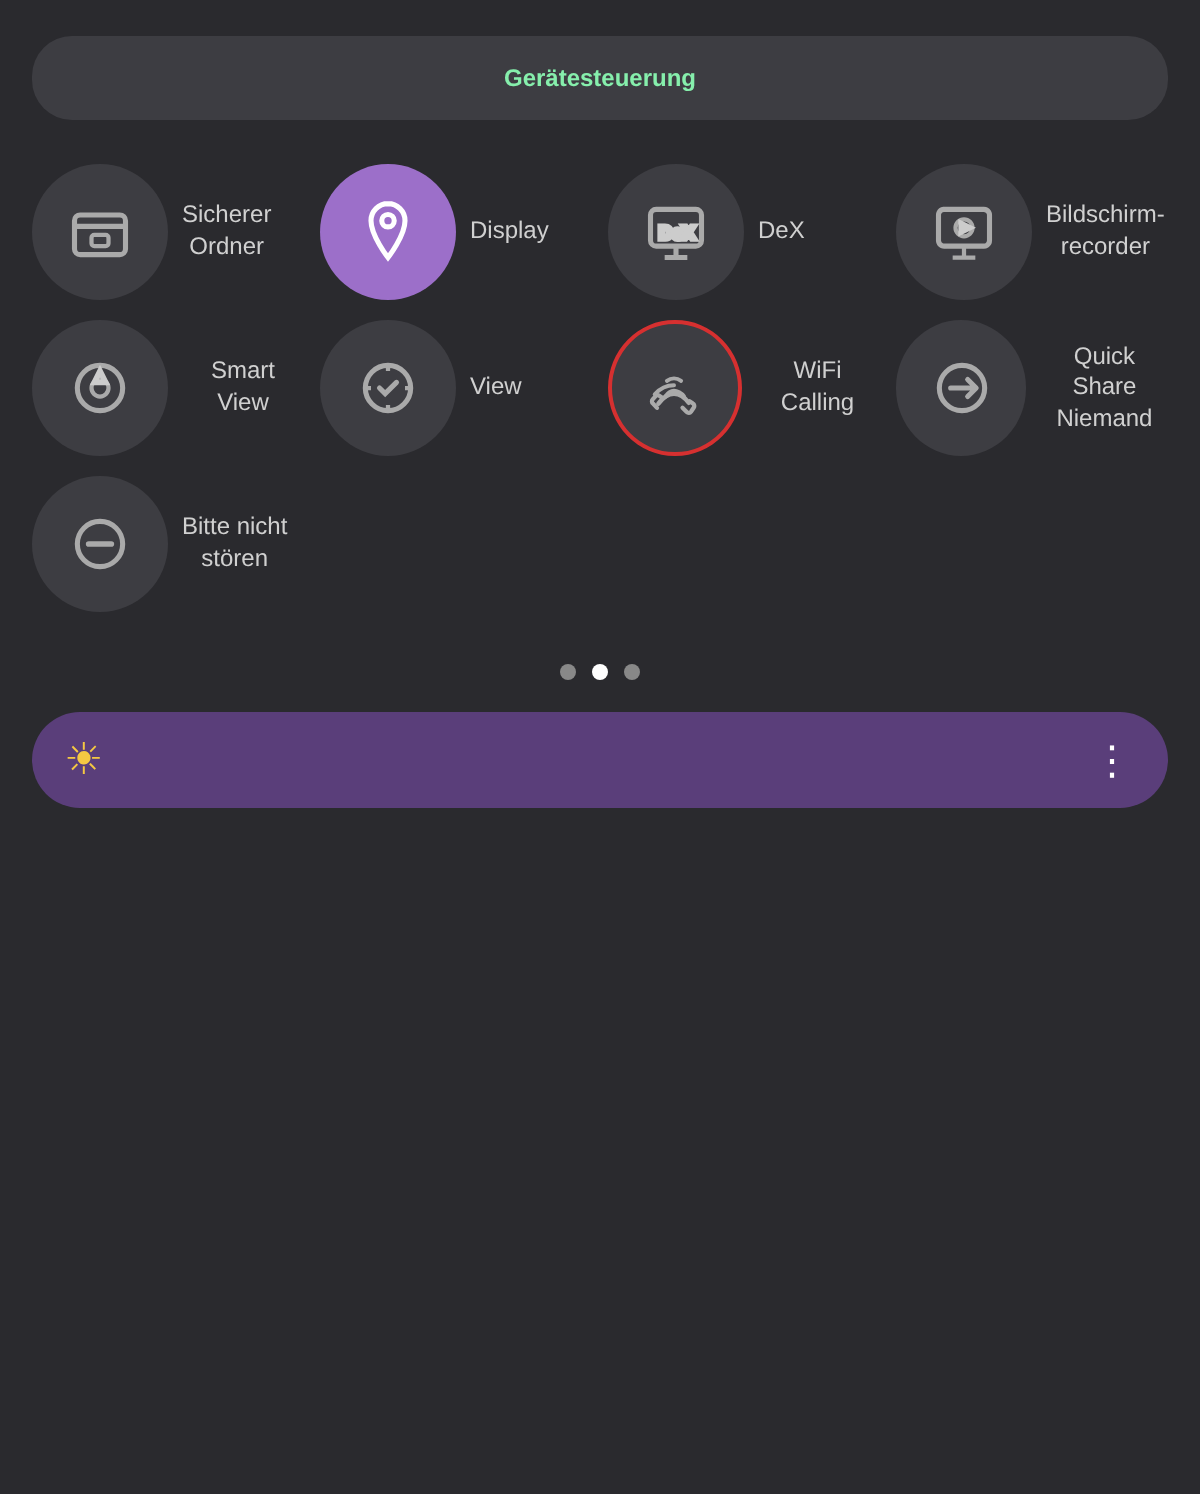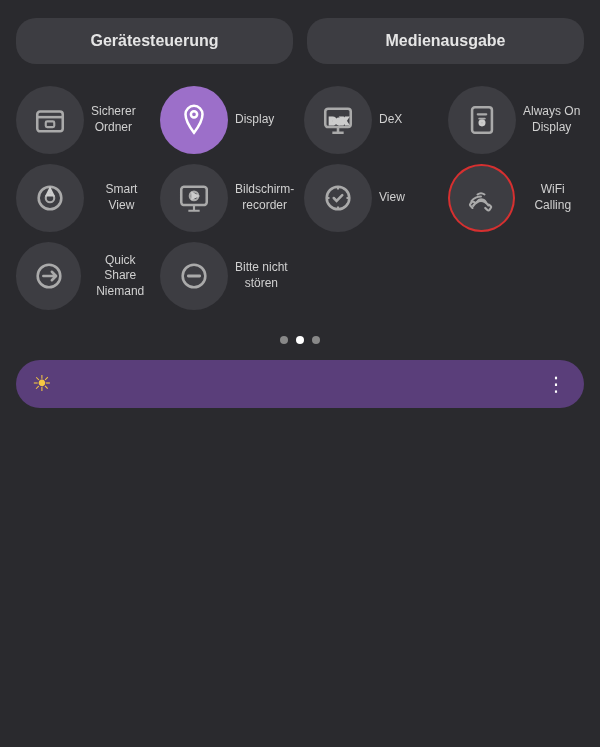--- a/index.html
+++ b/index.html
@@ -22,22 +22,22 @@
       gap: 14px;
       width: 100%;
       margin-bottom: 22px;
     }
 
     .top-btn {
       flex: 1;
       background: #3d3d42;
       border: none;
       border-radius: 20px;
-      color: #e5e5e5;
-      font-size: 16px;
+      color: #86efac;
+      font-size: 12px;
       font-weight: 600;
       padding: 14px 10px;
       cursor: pointer;
       text-align: center;
     }
 
     .grid-section {
       width: 100%;
       display: grid;
       grid-template-columns: repeat(4, 1fr);
@@ -131,21 +131,20 @@
       color: #fff;
       font-size: 20px;
       letter-spacing: 2px;
     }
   </style>
 </head>
 <body>
 
 <div class="top-buttons">
   <button class="top-btn">Gerätesteuerung</button>
-  <button class="top-btn">Medienausgabe</button>
 </div>
 
 <div class="grid-section">
 
   <div class="tile">
     <div class="icon-circle">
       <svg viewBox="0 0 24 24">
         <rect x="3" y="6" width="18" height="14" rx="2" stroke="#aaa" stroke-width="1.8" fill="none"></rect>
         <path d="M3 10h18" stroke="#aaa" stroke-width="1.8"></path>
         <rect x="9" y="13" width="6" height="4" rx="1" stroke="#aaa" stroke-width="1.5" fill="none"></rect>
@@ -170,53 +169,42 @@
       <svg viewBox="0 0 24 24">
         <rect x="3" y="4" width="18" height="13" rx="2" stroke="#aaa" stroke-width="1.8" fill="none"></rect>
         <path d="M8 21h8M12 17v4" stroke="#aaa" stroke-width="1.8"></path>
         <text x="6" y="14.5" font-size="6.5" fill="#aaa" font-family="Arial" font-weight="bold">DeX</text>
       </svg>
     </div>
     <span class="tile-label">DeX</span>
   </div>
 
 
-  <div class="tile">
-    <div class="icon-circle">
-      <svg viewBox="0 0 24 24">
-        <rect x="5" y="3" width="14" height="18" rx="2" stroke="#aaa" stroke-width="1.8" fill="none"></rect>
-        <circle cx="12" cy="14" r="1.5" fill="#aaa"></circle>
-        <path d="M9 8h6" stroke="#aaa" stroke-width="1.5" stroke-linecap="round"></path>
-        <path d="M10 11h4" stroke="#aaa" stroke-width="1.3" stroke-linecap="round"></path>
-      </svg>
-    </div>
-    <span class="tile-label">Always On<br>Display</span>
-  </div>
-
-  <div class="tile">
-    <div class="icon-circle">
-      <svg viewBox="0 0 24 24">
-        <circle cx="12" cy="12" r="8" stroke="#aaa" stroke-width="1.8" fill="none"></circle>
-        <circle cx="12" cy="12" r="3" stroke="#aaa" stroke-width="1.5" fill="none"></circle>
-        <polygon points="12,6 14,10 10,10" fill="#aaa"></polygon>
-      </svg>
-    </div>
-    <span class="tile-label">Smart View</span>
-  </div>
 
   <div class="tile">
     <div class="icon-circle">
       <svg viewBox="0 0 24 24">
         <rect x="3" y="4" width="18" height="13" rx="2" stroke="#aaa" stroke-width="1.8" fill="none" stroke-dasharray="2 0"></rect>
         <path d="M8 21h8M12 17v4" stroke="#aaa" stroke-width="1.5"></path>
         <circle cx="12" cy="10.5" r="3" stroke="#aaa" stroke-width="1.5" fill="none"></circle>
         <polygon points="11,9 14,10.5 11,12" fill="#aaa"></polygon>
       </svg>
     </div>
     <span class="tile-label">Bildschirm-<br>recorder</span>
+  </div>
+
+  <div class="tile">
+    <div class="icon-circle">
+      <svg viewBox="0 0 24 24">
+        <circle cx="12" cy="12" r="8" stroke="#aaa" stroke-width="1.8" fill="none"></circle>
+        <circle cx="12" cy="12" r="3" stroke="#aaa" stroke-width="1.5" fill="none"></circle>
+        <polygon points="12,6 14,10 10,10" fill="#aaa"></polygon>
+      </svg>
+    </div>
+    <span class="tile-label">Smart View</span>
   </div>
 
   <div class="tile">
     <div class="icon-circle">
       <svg viewBox="0 0 24 24">
         <path d="M12 20c4.4 0 8-3.6 8-8s-3.6-8-8-8-8 3.6-8 8 3.6 8 8 8z" stroke="#aaa" stroke-width="1.8" fill="none"></path>
         <path d="M9 12l2 2 4-4" stroke="#aaa" stroke-width="1.8" fill="none" stroke-linecap="round"></path>
         <path d="M12 4v2M12 18v2M4 12h2M18 12h2" stroke="#aaa" stroke-width="1.5"></path>
       </svg>
     </div>

